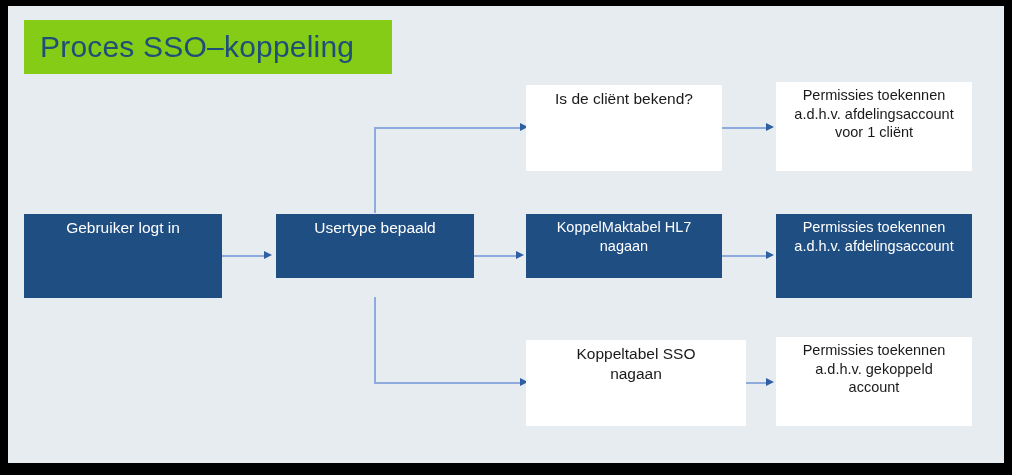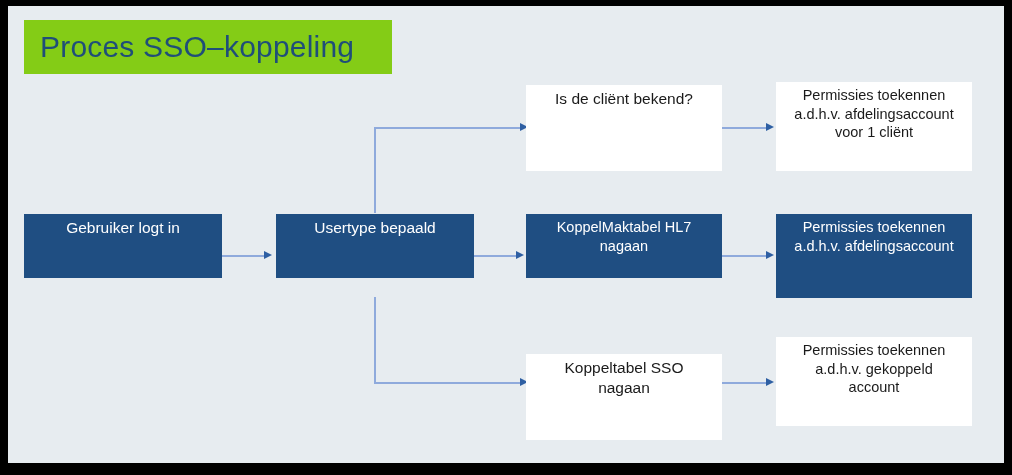--- a/index.html
+++ b/index.html
@@ -110,21 +110,21 @@
 
     <div class="conn h" style="left:714px; top:121px; width:46px;"></div>
     <div class="arrow" style="left:758px; top:117px;"></div>
 
     <div class="conn h" style="left:714px; top:249px; width:46px;"></div>
     <div class="arrow" style="left:758px; top:245px;"></div>
 
     <div class="conn h" style="left:714px; top:376px; width:46px;"></div>
     <div class="arrow" style="left:758px; top:372px;"></div>
 
-    <div class="node filled" style="left:16px; top:208px; width:198px; height:64px;">
+    <div class="node filled" style="left:16px; top:208px; width:198px; height:84px;">
       <span class="label">Gebruiker logt in</span>
     </div>
 
     <div class="node filled" style="left:268px; top:208px; width:198px; height:64px;">
       <span class="label">Usertype bepaald</span>
     </div>
 
     <div class="node filled small" style="left:518px; top:208px; width:196px; height:64px;">
       <span class="label">KoppelMaktabel HL7
 nagaan</span>
@@ -138,21 +138,21 @@
     <div class="node hollow" style="left:518px; top:79px; width:196px; height:86px;">
       <span class="label">Is de cliënt bekend?</span>
     </div>
 
     <div class="node hollow small" style="left:768px; top:76px; width:196px; height:89px;">
       <span class="label">Permissies toekennen
 a.d.h.v. afdelingsaccount
 voor 1 cliënt</span>
     </div>
 
-    <div class="node hollow" style="left:518px; top:334px; width:196px; height:86px;margin-top:14px;">
+    <div class="node hollow" style="left:518px; top:334px; width:220px; height:86px;">
       <span class="label">Koppeltabel SSO
 nagaan</span>
     </div>
 
     <div class="node hollow small" style="left:768px; top:331px; width:196px; height:89px;">
       <span class="label">Permissies toekennen
 a.d.h.v. gekoppeld
 account</span>
     </div>
 

